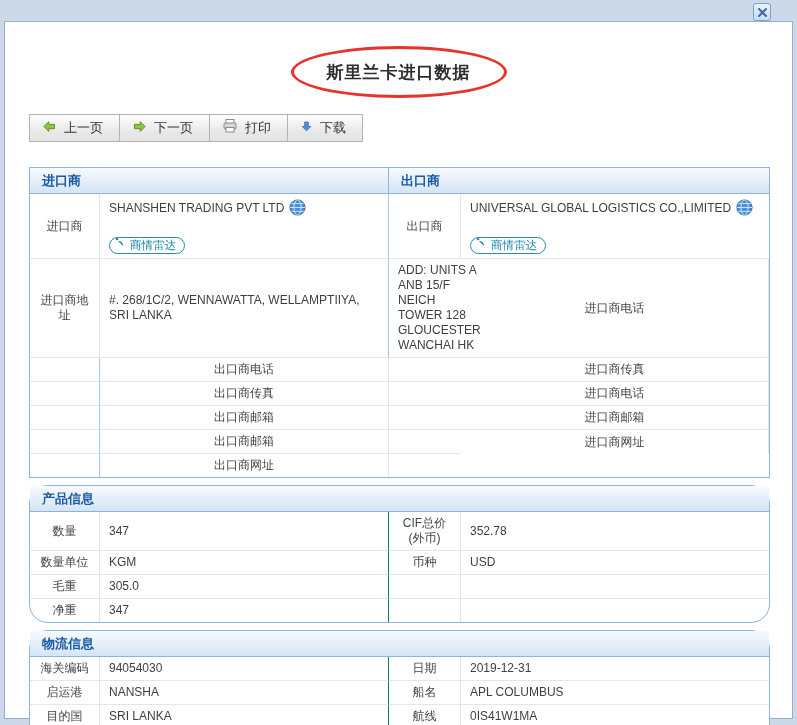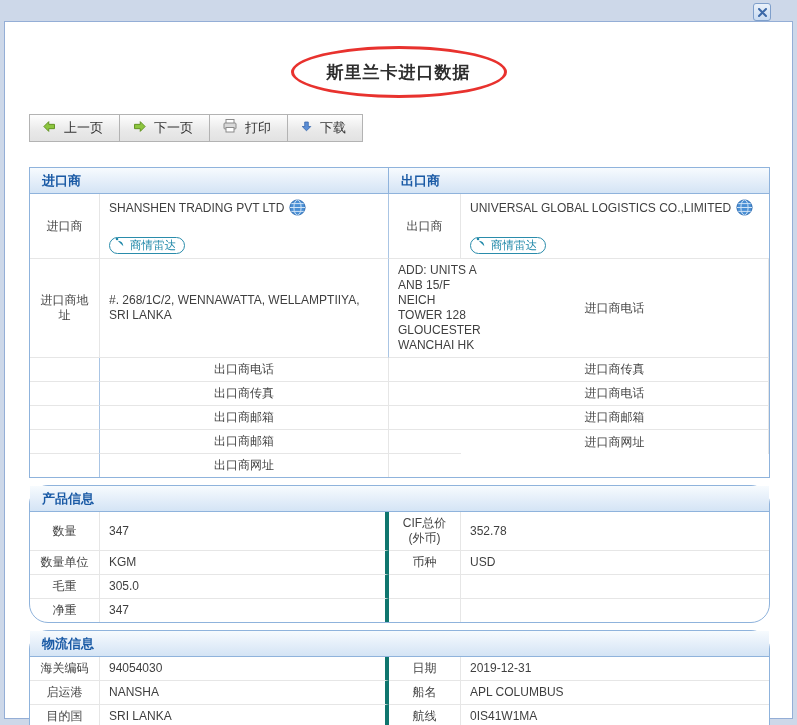--- a/index.html
+++ b/index.html
@@ -57,21 +57,21 @@
   .sec-header-split > div { padding:5px 12px; }
   .sec-header-split > div:first-child { border-right:1px solid #8fb3dc; }
   .grid4 { display:grid; grid-template-columns:70px 289px 72px 1fr; }
   .cell {
     border-bottom:1px solid #e6e6e6;
     font-size:12px; color:#3f3f3f; line-height:15px;
     padding:4px 6px; min-height:23px;
     display:flex; align-items:center;
   }
   .lbl { justify-content:center; text-align:center; border-right:1px solid #e6e6e6; color:#444; }
-  .val { padding-left:9px; border-right:4px solid #0f766e; }
+  .val { padding-left:9px; border-right:1px solid #0f766e; }
   .val.endcol { border-right:none; }
   .val.midblue { border-right:1px solid #aac5e4; }
   .cell.last { border-bottom:none; }
   .company-cell { flex-wrap:wrap; row-gap:18px; }
   .company-cell .cname { margin-right:5px; }
   .globe { flex:0 0 auto; margin-right:6px; cursor:pointer; position:relative; top:1px; }
   .radar-badge {
     display:inline-flex; align-items:center; gap:3px;
     border:1px solid #2a8cab; border-radius:10px;
     padding:0 8px 1px 5px; height:17px;

